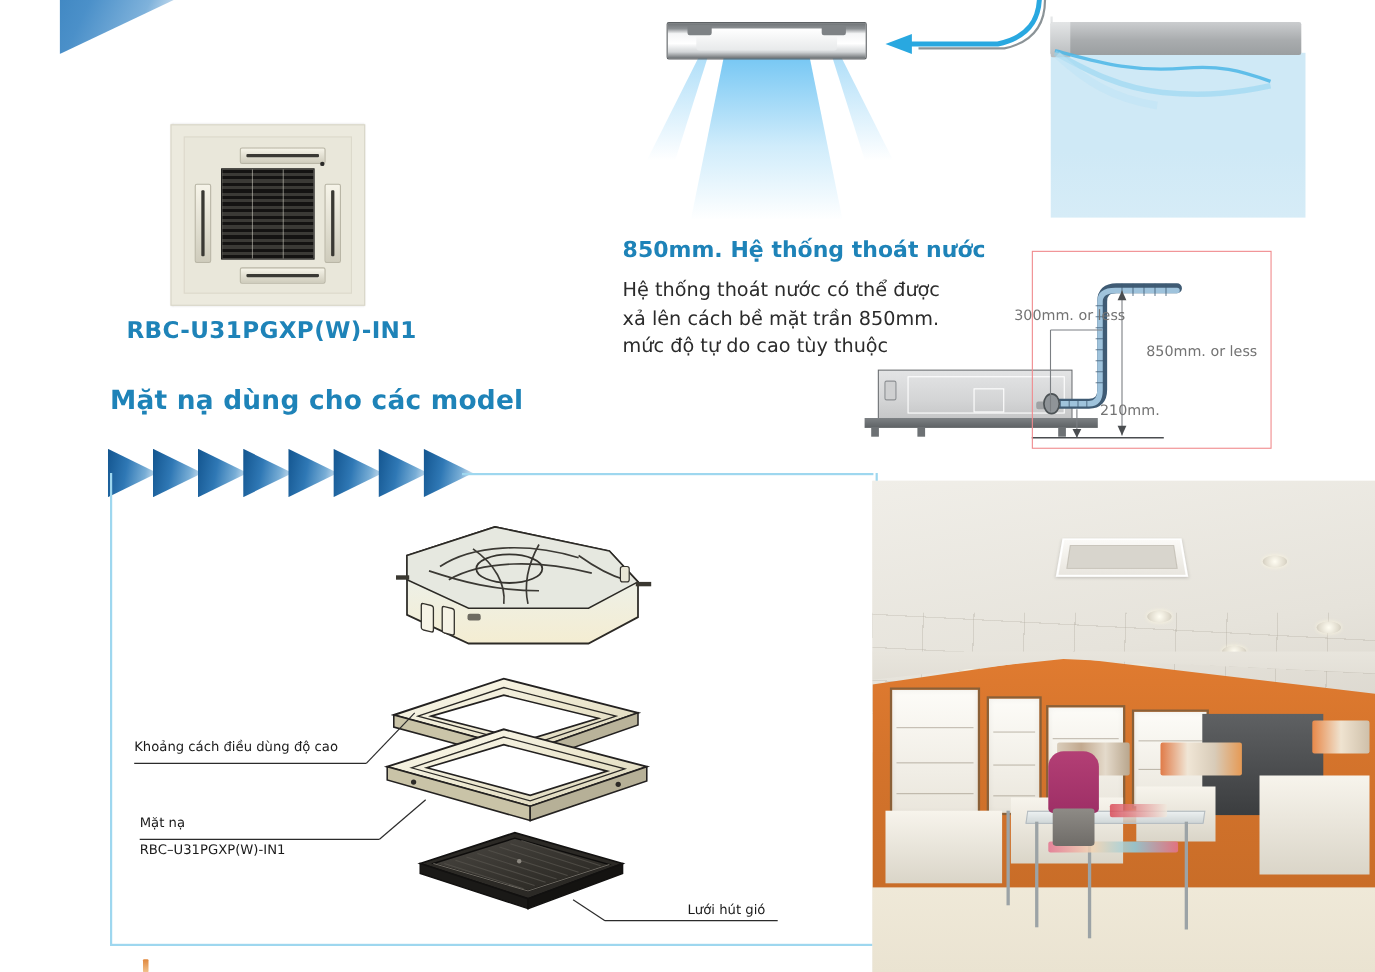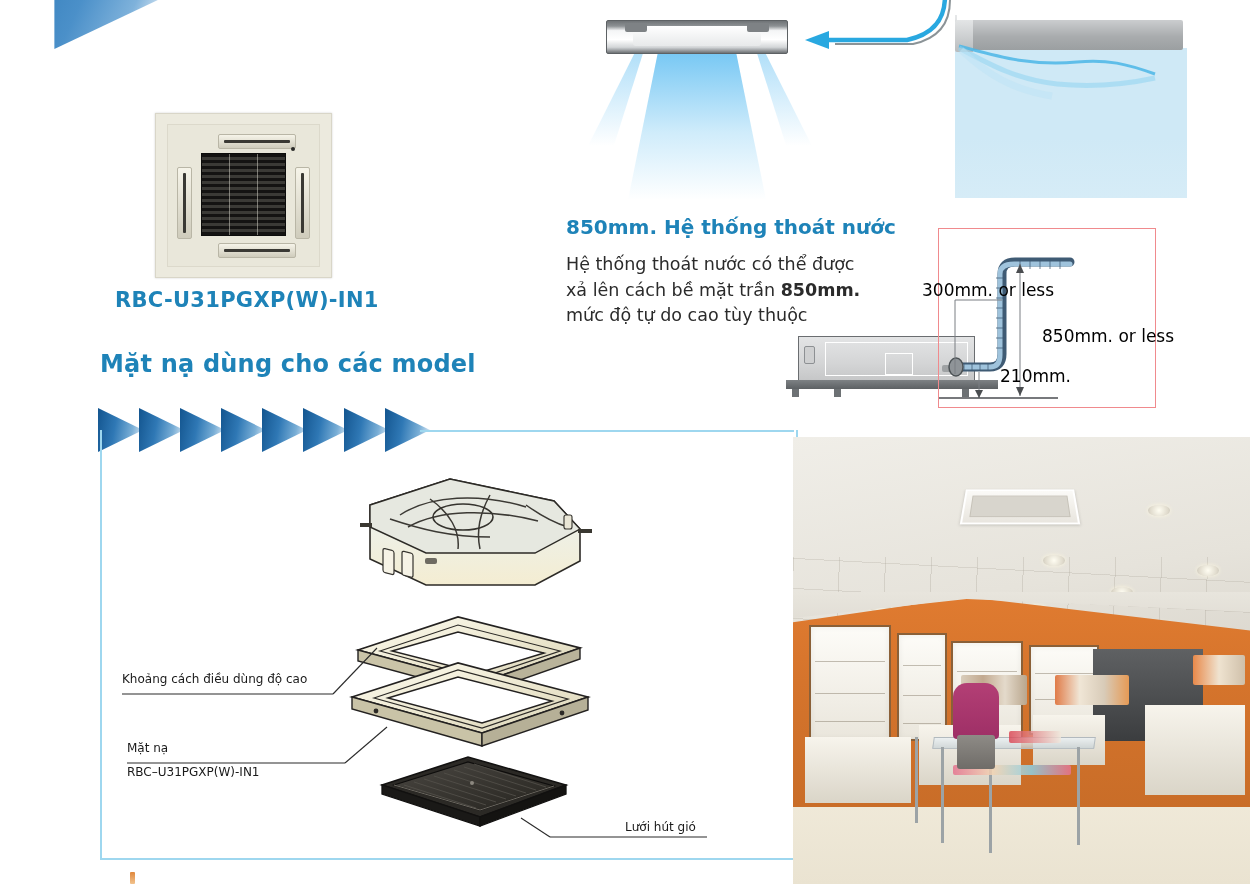--- a/index.html
+++ b/index.html
@@ -57,21 +57,21 @@
     font-size:24px;font-weight:bold;color:#1e83b8;letter-spacing:.2px;white-space:nowrap;
   }
   .drain-heading{
     position:absolute;left:566px;top:215px;
     font-size:20px;font-weight:bold;color:#1e83b8;white-space:nowrap;
   }
   .drain-body{
     position:absolute;left:566px;top:252px;width:360px;
     font-size:17.5px;line-height:1.47;color:#2b2b2b;
   }
-  .drain-body .b{font-weight:bold;text-align:right;}
+  .drain-body .b{font-weight:normal;text-align:right;}
 
   
   .airflow{position:absolute;left:600px;top:2px;width:200px;height:200px;}
   .af-unit{
     position:absolute;left:6px;top:18px;width:180px;height:32px;
     background:linear-gradient(180deg,#6f7376 0%,#8d9194 16%,#f4f5f6 30%,#ffffff 58%,#d3d6d8 82%,#6d7174 100%);
     border:1px solid #5d6164;border-radius:2px;
   }
   .af-unit:before{
     content:"";position:absolute;left:26px;right:26px;top:5px;height:20px;
@@ -116,23 +116,23 @@
     background:linear-gradient(180deg,#e3e4e5,#d4d5d6 60%,#c5c6c7);
     border:1.4px solid #6a6d70;
   }
   .dd-unit .panel{position:absolute;left:26px;top:5px;right:6px;bottom:5px;border:1.3px solid #ffffff;}
   .dd-unit .panel2{position:absolute;left:52%;top:30%;width:26px;height:20px;border:1.3px solid #fff;transform:translateX(-50%);}
   .dd-unit .side{position:absolute;left:5px;top:9px;width:9px;height:16px;background:#cfd0d1;border:1px solid #8d9093;border-radius:2px;}
   .dd-unit .knob{position:absolute;right:20px;bottom:9px;width:12px;height:7px;background:#9fa2a4;border-radius:2px;}
   .dd-base{position:absolute;left:-152px;top:152px;width:212px;height:9px;
     background:linear-gradient(180deg,#7d8184,#5d6164);}
   .dd-leg{position:absolute;top:161px;width:7px;height:8px;background:#6d7174;}
-  .dd-label{position:absolute;font-size:17px;color:#000000;white-space:nowrap;}
+  .dd-label{position:absolute;font-size:13px;color:#737373;white-space:nowrap;}
   .lbl-300{left:-16px;top:52px;}
-  .lbl-850{left:104px;top:98px;}
+  .lbl-850{left:104px;top:85px;}
   .lbl-210{left:62px;top:138px;}
 
   
   .chev-strip{position:absolute;left:98px;top:408px;width:330px;height:44px;}
   .chev{
     position:absolute;top:0;width:45px;height:44px;
     background:linear-gradient(100deg,#13558f 0%,#2f78b5 38%,#79aed6 72%,#eef5fb 100%);
     clip-path:polygon(0 0,100% 50%,0 100%);
   }
 

